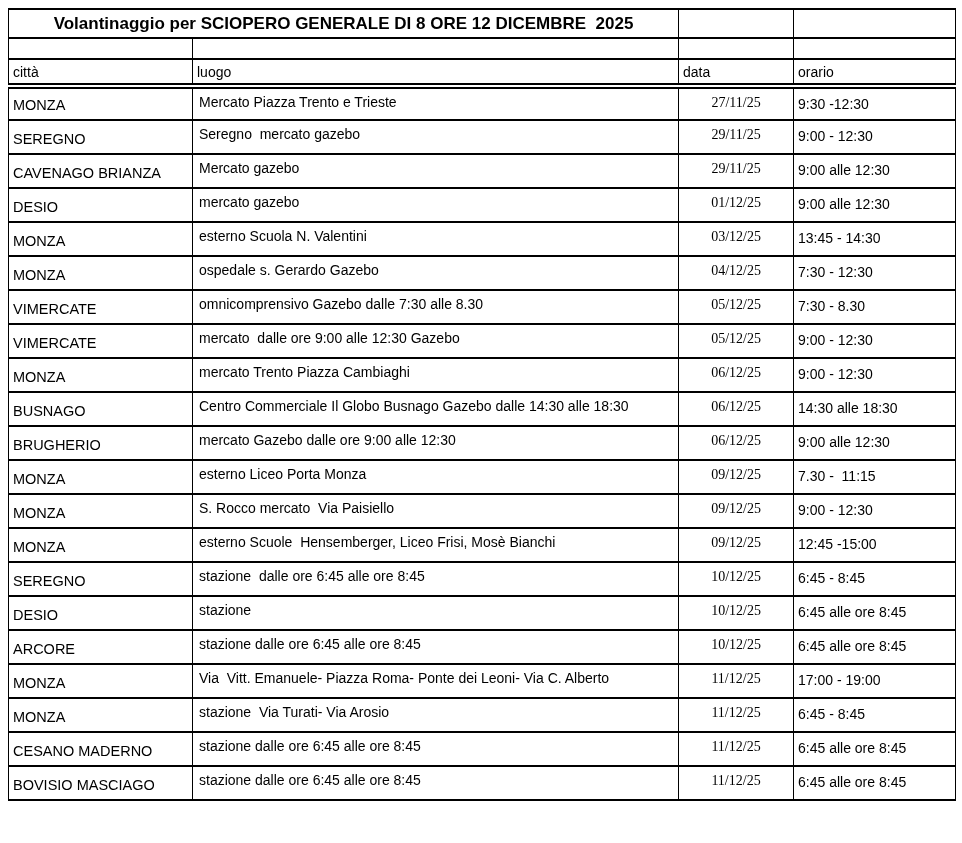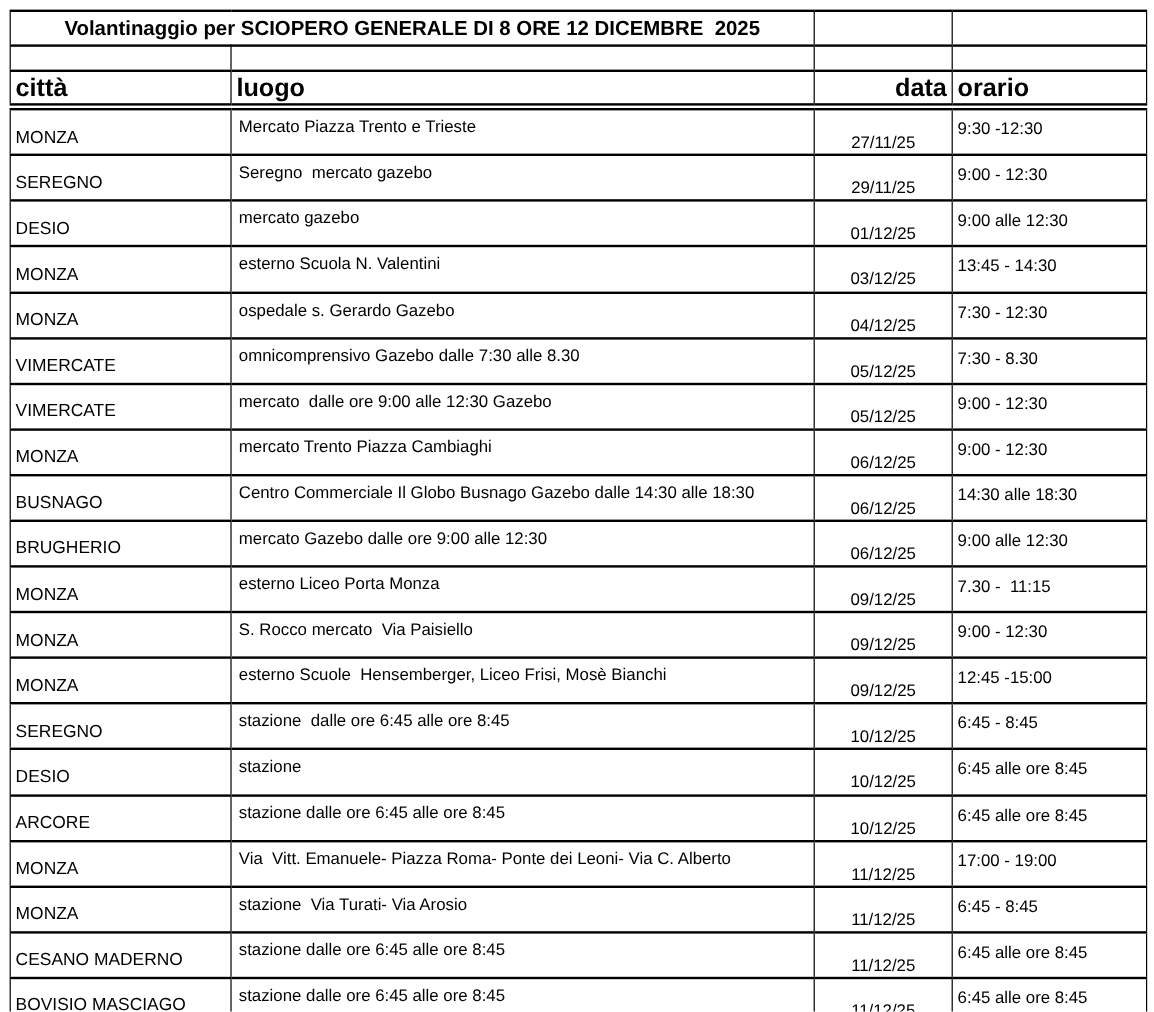--- a/index.html
+++ b/index.html
@@ -50,45 +50,46 @@
   }
 
   
   tr.spacer-row td { height: 21px; }
 
   
   tr.header-row th {
     height: 27px;
     text-align: left;
     vertical-align: middle;
-    font-weight: bold;
-    font-size: 21px;
+    font-weight: normal;
+    font-size: 14px;
     padding: 2px 4px 0 4px;
     border-bottom: 6px double #000000;
   }
-  tr.header-row th.h-date { text-align: right; }
+  tr.header-row th.h-date { text-align: left; }
 
   
   tbody.rows td { height: 34px; }
   td.c-city {
     vertical-align: bottom;
     padding: 2px 4px 5px 4px;
     font-size: 14.5px;
     white-space: pre;
   }
   td.c-place {
     vertical-align: top;
     padding: 5px 4px 2px 6px;
     white-space: pre;
   }
   td.c-date {
     vertical-align: top;
     text-align: center;
-    padding: 18px 2px 2px 2px;
-    white-space: pre;
+    padding: 6px 2px 2px 2px;
+    white-space: pre;
+    font-family: Liberation Serif, serif;
   }
   td.c-time {
     vertical-align: top;
     padding: 7px 2px 2px 4px;
     white-space: pre;
   }
 </style>
 </head>
 <body>
 
@@ -127,20 +128,26 @@
     <td class="c-time">9:30 -12:30</td>
   </tr>
 
   <tr>
     <td class="c-city">SEREGNO</td>
     <td class="c-place">Seregno  mercato gazebo</td>
     <td class="c-date">29/11/25</td>
     <td class="c-time">9:00 - 12:30</td>
   </tr>
 
+  <tr>
+    <td class="c-city">CAVENAGO BRIANZA</td>
+    <td class="c-place">Mercato gazebo</td>
+    <td class="c-date">29/11/25</td>
+    <td class="c-time">9:00 alle 12:30</td>
+  </tr>
 
   <tr>
     <td class="c-city">DESIO</td>
     <td class="c-place">mercato gazebo</td>
     <td class="c-date">01/12/25</td>
     <td class="c-time">9:00 alle 12:30</td>
   </tr>
 
 
   <tr>

